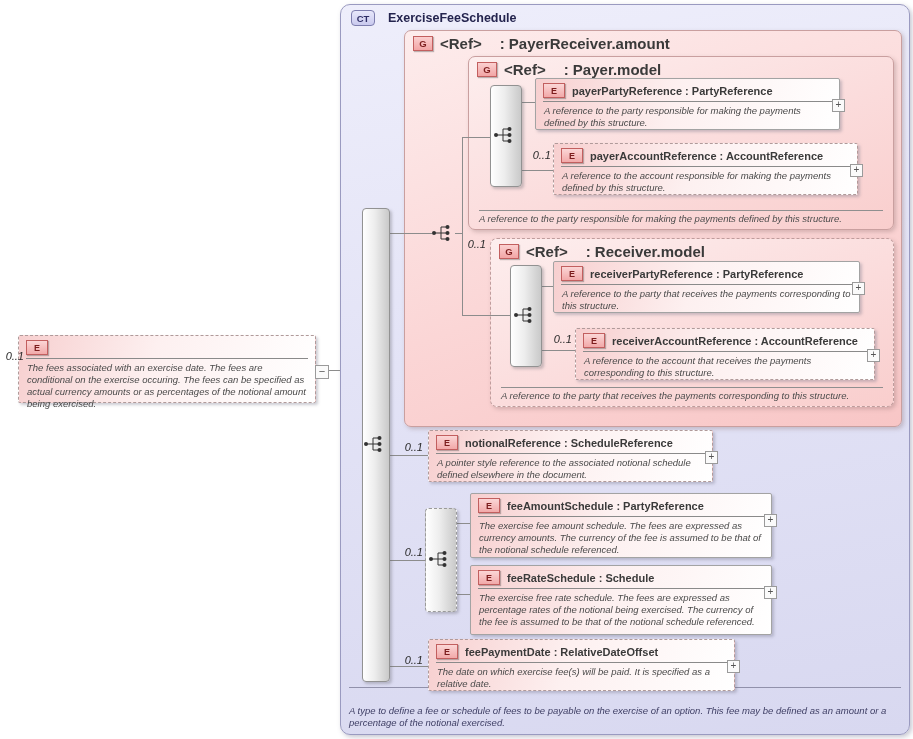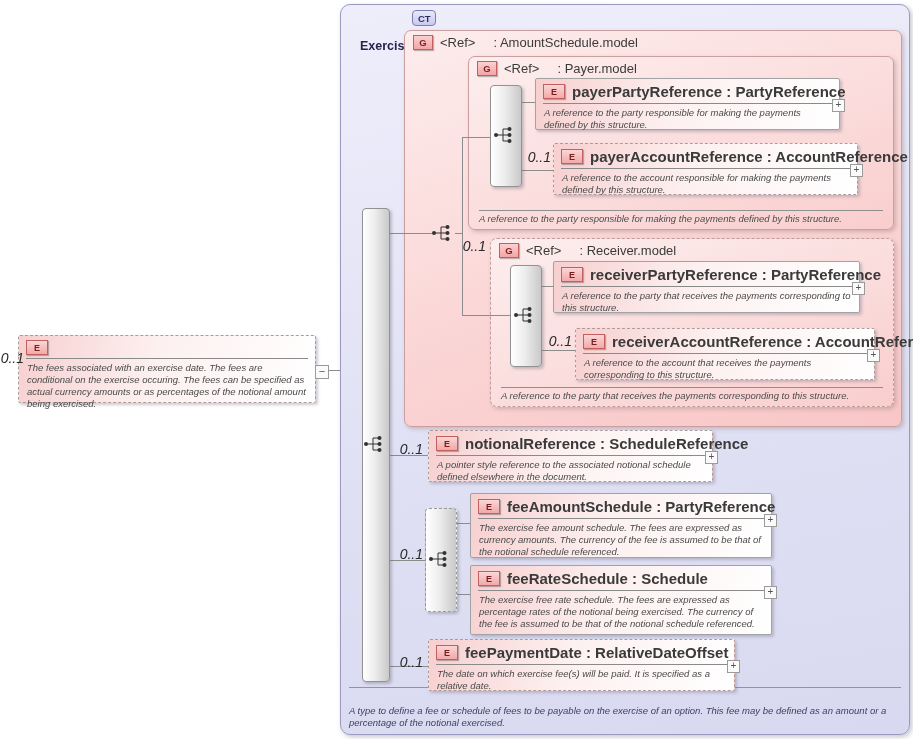--- a/index.html
+++ b/index.html
@@ -3,86 +3,86 @@
 <meta charset="utf-8">
 <style>
   html,body{margin:0;padding:0;background:#ffffff;}
   #canvas{position:relative;width:913px;height:739px;background:#ffffff;overflow:hidden;
           font-family:"Liberation Sans", sans-serif;}
 
   
   .ct{position:absolute;left:340px;top:4px;width:568px;height:729px;border:1px solid #9a9ac0;
       border-radius:10px;background:linear-gradient(170deg,#eeeefb 0%,#e3e3f6 45%,#d8d8f0 100%);
       box-shadow:2px 2px 5px rgba(90,90,120,.35);z-index:0;}
-  .ct-head{position:absolute;left:19px;top:5px;display:flex;align-items:center;gap:13px;flex-direction:column;}
+  .ct-head{position:absolute;left:10px;top:5px;display:flex;align-items:center;gap:13px;}
   .ct-badge{width:22px;height:14px;border:1px solid #7d7dae;border-radius:4px;background:linear-gradient(#e8e8fb,#c9c9ee);
       color:#2e2e66;font-size:9.5px;font-weight:bold;display:flex;align-items:center;justify-content:center;}
   .ct-title{font-size:12.5px;font-weight:bold;color:#24244e;text-align:right;}
   .ct-foot{position:absolute;left:8px;right:8px;bottom:5px;border-top:1px solid #9191ab;padding-top:17px;
       font-size:9.5px;font-style:italic;color:#3e3e64;line-height:1.25;}
 
   .gbox{position:absolute;border:1px solid #c99f9f;border-radius:7px;
       background:linear-gradient(160deg,#fdecec 0%,#fbd6d6 55%,#f8c6c6 100%);
       box-shadow:2px 2px 4px rgba(120,90,90,.3);}
   .gbox.dashed{border-style:dashed;border-color:#bf9d9d;}
   .ghead{position:absolute;left:8px;top:4px;display:flex;align-items:center;}
-  .gtitle{font-size:13px;font-weight:normal;color:#3a3a3a;}
+  .gtitle{font-size:15px;font-weight:bold;color:#3a3a3a;}
   .gfoot{position:absolute;left:10px;right:10px;bottom:4px;border-top:1px solid #8f8f8f;padding-top:2px;
       font-size:9.5px;font-style:italic;color:#4c4c4c;line-height:1.25;}
 
   
   .ebox{position:absolute;border:1px solid #a3a3a3;border-radius:2px;z-index:5;
       background:linear-gradient(105deg,#f7cfcf 0%,#fdf0f0 45%,#ffffff 100%);
       box-shadow:2px 2px 3px rgba(110,110,130,.35);}
   .ebox.dashed{border-style:dashed;border-color:#b09a9a;}
   .trow{display:flex;align-items:center;gap:7px;padding:4px 7px 3px;}
   .badge-e{min-width:20px;height:13px;border:1px solid #c25f5f;background:linear-gradient(#fbd6d6,#f2a9a9);
       color:#7c1d1d;font-size:9px;font-weight:bold;display:flex;align-items:center;justify-content:center;
       box-shadow:1px 1px 1px rgba(0,0,0,.25);}
   .badge-g{min-width:18px;height:13px;border:1px solid #c25f5f;background:linear-gradient(#fbd0d0,#f2a5a5);
       color:#7c1d1d;font-size:9.5px;font-weight:bold;display:flex;align-items:center;justify-content:center;
       box-shadow:1px 1px 1px rgba(0,0,0,.25);margin-right:7px;}
-  .etitle{font-size:15px;font-weight:bold;color:#3a3a3a;white-space:nowrap;}
+  .etitle{font-size:11px;font-weight:bold;color:#3a3a3a;white-space:nowrap;}
   .sep{height:1px;background:#8a8a8a;margin:0 7px;}
   .desc{padding:3px 8px 4px;font-size:9.5px;font-style:italic;color:#4a4a4a;line-height:1.25;}
   .plus{position:absolute;right:-6px;top:20px;width:11px;height:11px;border:1px solid #9a9a9a;background:#fafafa;
       color:#555;font-size:10px;line-height:9px;text-align:center;z-index:7;cursor:pointer;}
   .minus{position:absolute;right:-14px;top:29px;width:12px;height:12px;border:1px solid #9a9a9a;background:#fafafa;
       color:#555;font-size:11px;line-height:10px;text-align:center;z-index:7;cursor:pointer;}
 
   .refgap{margin-right:18px;}
 
   
   .bar{position:absolute;border:1px solid #929292;border-radius:4px;z-index:3;
       background:linear-gradient(to right,#ffffff 0%,#ededed 45%,#c9c9c9 100%);
       box-shadow:2px 2px 3px rgba(100,100,110,.35);}
   .bar.dashed{border-style:dashed;border-color:#9a9a9a;}
   .cicon{position:absolute;z-index:4;}
   .hl{position:absolute;height:1px;background:#8c8c8c;z-index:2;}
   .vl{position:absolute;width:1px;background:#8c8c8c;z-index:2;}
-  .mult{position:absolute;font-size:14px;font-style:italic;color:#2a2a2a;z-index:6;width:24px;text-align:right;}
+  .mult{position:absolute;font-size:11px;font-style:italic;color:#2a2a2a;z-index:6;width:24px;text-align:right;}
 </style>
 </head>
 <body>
 
 <div id="canvas">
 
   <div class="ct">
     <div class="ct-head">
       <span class="ct-badge">CT</span>
       <span class="ct-title">ExerciseFeeSchedule</span>
     </div>
     <div class="ct-foot">A type to define a fee or schedule of fees to be payable on the exercise of an option. This fee may be defined as an amount or a percentage of the notional exercised.</div>
   </div>
 
   <div class="gbox" style="left:404px;top:30px;width:496px;height:395px;">
     <div class="ghead">
       <span class="badge-g">G</span>
       <span class="gtitle refgap">&lt;Ref&gt;</span>
-      <span class="gtitle">: AmountSchedule.model</span>
+      <span class="gtitle">: PayerReceiver.amount</span>
     </div>
   </div>
 
   <div class="gbox" style="left:468px;top:56px;width:424px;height:172px;background:linear-gradient(160deg,#fdeeee 0%,#fbdcdc 55%,#f9cecd 100%);">
     <div class="ghead">
       <span class="badge-g">G</span>
       <span class="gtitle refgap">&lt;Ref&gt;</span>
       <span class="gtitle">: Payer.model</span>
     </div>
     <div class="gfoot">A reference to the party responsible for making the payments defined by this structure.</div>

